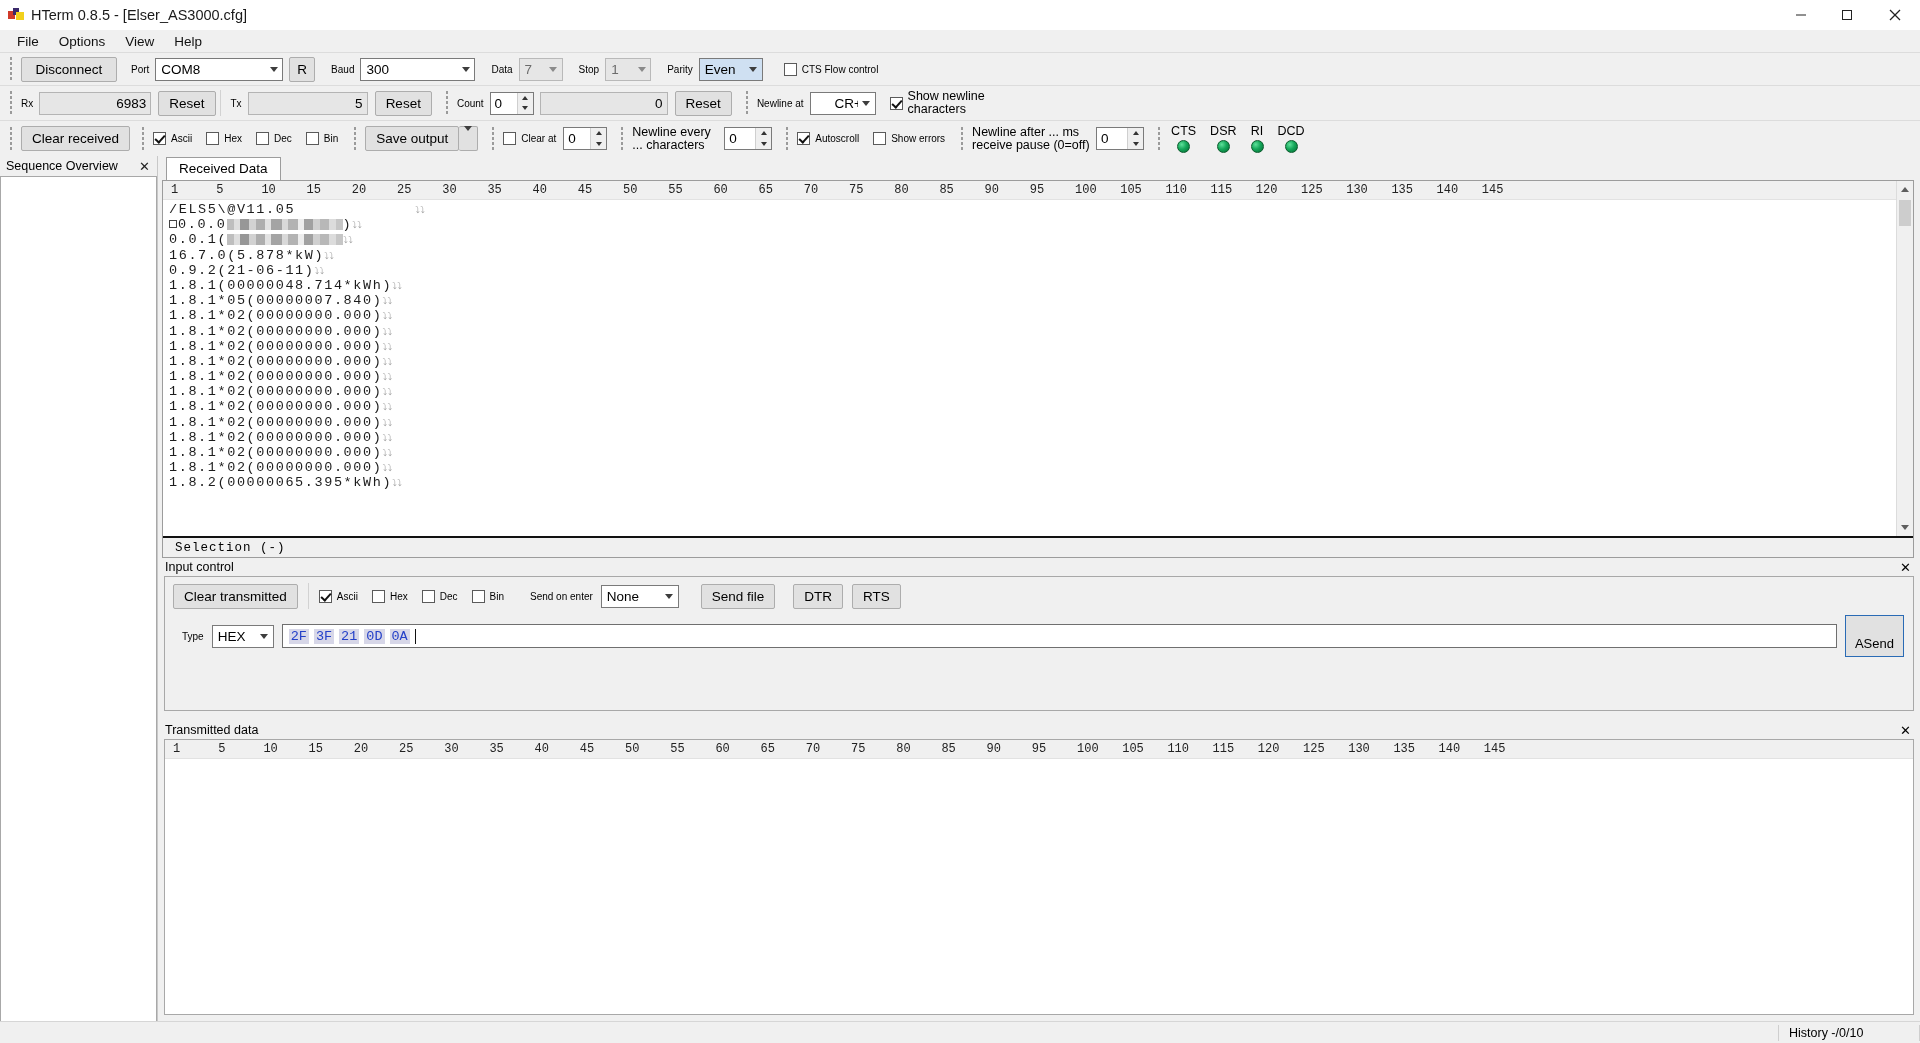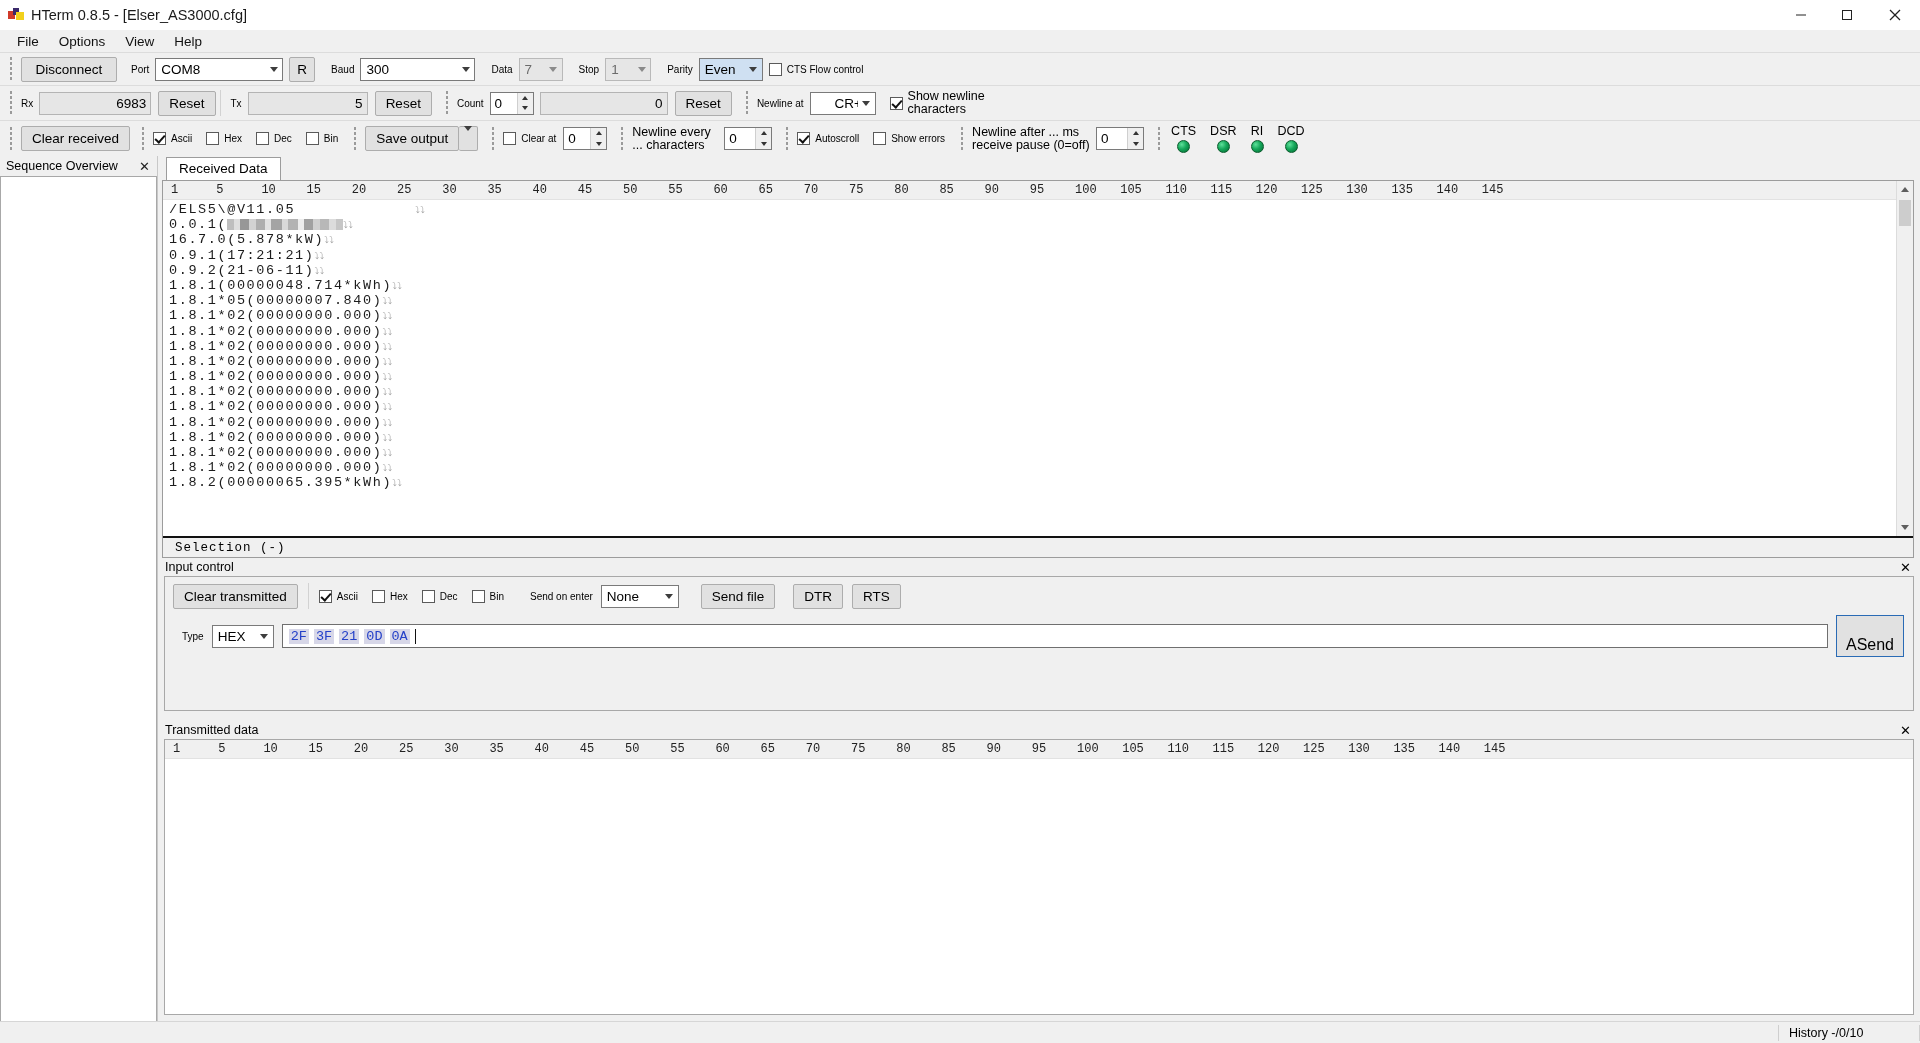--- a/index.html
+++ b/index.html
@@ -128,21 +128,21 @@
   
   .panelbar { height:18px; background:#f0f0f0; display:flex; align-items:center; font-size:12.5px; padding:0 6px 0 7px; }
   .panelbar .x { margin-left:auto; font-size:13px; padding:0 3px; }
 
   .inputpanel { border:1px solid #a8a8a8; background:#f0f0f0; margin:0 6px; display:flex; flex-direction:column; }
   .inrow { display:flex; align-items:center; padding:6px 0 2px 8px; gap:0; }
   .inrow2 { display:flex; align-items:center; padding:4px 0 8px 8px; gap:8px; }
   .hexinput { flex:1; background:#fff; border:1px solid #6f6f6f; height:24px; display:flex; align-items:center; padding-left:6px; gap:0; }
   .hexbyte { font-family:"Liberation Mono", monospace; font-size:13.5px; color:#2440c8; background:#d7d7e8; padding:0 2px; margin-right:5px; }
   .caret { width:1px; height:15px; background:#111; }
-  .asend { border:1px solid #2a6bb5; background:#e1e1e1; font-size:16px; padding:20px 9px; height:25px; }
+  .asend { border:1px solid #2a6bb5; background:#e1e1e1; font-size:13px; padding:20px 9px; height:25px; }
 
   .txpanel { border:1px solid #a8a8a8; background:#fff; margin:0 6px 0 6px; display:flex; flex-direction:column; flex:1; min-height:0; }
 
   .statusbar { height:22px; background:#f0f0f0; display:flex; align-items:center; border-top:1px solid #d6d6d6; flex:none; }
   .sb-cell { font-size:12.5px; padding:0 10px; height:22px; display:flex; align-items:center; }
   .sb-div { width:1px; height:16px; background:#cfcfcf; }
 </style>
 </head>
 <body>
 
@@ -214,21 +214,21 @@
           <i class="arrow-dn gray"></i>
         </span>
     </div>
     <span class="lbl" style="margin:0 6px 0 16px;">Parity</span>
     <div class="combo sel" style="width:64px;">
       <span class="cval">Even</span>
       <span class="carrow">
           <i class="arrow-dn"></i>
         </span>
     </div>
-    <label class="chk" style="margin-left:6px;text-align:center;">
+    <label class="chk" style="margin-left:21px;text-align:center;">
       <span class="box"></span>
       <span class="lbl">CTS Flow control</span>
     </label>
   </div>
 
   <div class="toolbar tb-row2">
     <span class="grip"></span>
     <span class="lbl" style="margin-right:6px;">Rx</span>
     <div class="txtbox ro" style="width:112px;">6983</div>
     <button class="btn" style="margin-left:7px;">Reset</button>
@@ -406,23 +406,23 @@
                   <span style="left: 1047.6px;">115</span>
                   <span style="left: 1092.8px;">120</span>
                   <span style="left: 1138px;">125</span>
                   <span style="left: 1183.2px;">130</span>
                   <span style="left: 1228.4px;">135</span>
                   <span style="left: 1273.6px;">140</span>
                   <span style="left: 1318.8px;">145</span>
                 </div>
               <div class="lines" id="recv-lines">
                   <div class="row"><span>/ELS5\@V11.05</span><span class="nl" style="margin-left: 120px;">⤵⤵</span></div>
+                  <div class="row"><span class="sq"></span><span>0.0.0</span><span class="redact"></span><span>)</span><span class="nl">⤵⤵</span></div>
                   <div class="row"><span>0.0.1(</span><span class="redact"></span><span class="nl">⤵⤵</span></div>
                   <div class="row"><span>16.7.0(5.878*kW)</span><span class="nl">⤵⤵</span></div>
-                  <div class="row"><span>0.9.1(17:21:21)</span><span class="nl">⤵⤵</span></div>
                   <div class="row"><span>0.9.2(21-06-11)</span><span class="nl">⤵⤵</span></div>
                   <div class="row"><span>1.8.1(00000048.714*kWh)</span><span class="nl">⤵⤵</span></div>
                   <div class="row"><span>1.8.1*05(00000007.840)</span><span class="nl">⤵⤵</span></div>
                   <div class="row"><span>1.8.1*02(00000000.000)</span><span class="nl">⤵⤵</span></div>
                   <div class="row"><span>1.8.1*02(00000000.000)</span><span class="nl">⤵⤵</span></div>
                   <div class="row"><span>1.8.1*02(00000000.000)</span><span class="nl">⤵⤵</span></div>
                   <div class="row"><span>1.8.1*02(00000000.000)</span><span class="nl">⤵⤵</span></div>
                   <div class="row"><span>1.8.1*02(00000000.000)</span><span class="nl">⤵⤵</span></div>
                   <div class="row"><span>1.8.1*02(00000000.000)</span><span class="nl">⤵⤵</span></div>
                   <div class="row"><span>1.8.1*02(00000000.000)</span><span class="nl">⤵⤵</span></div>

